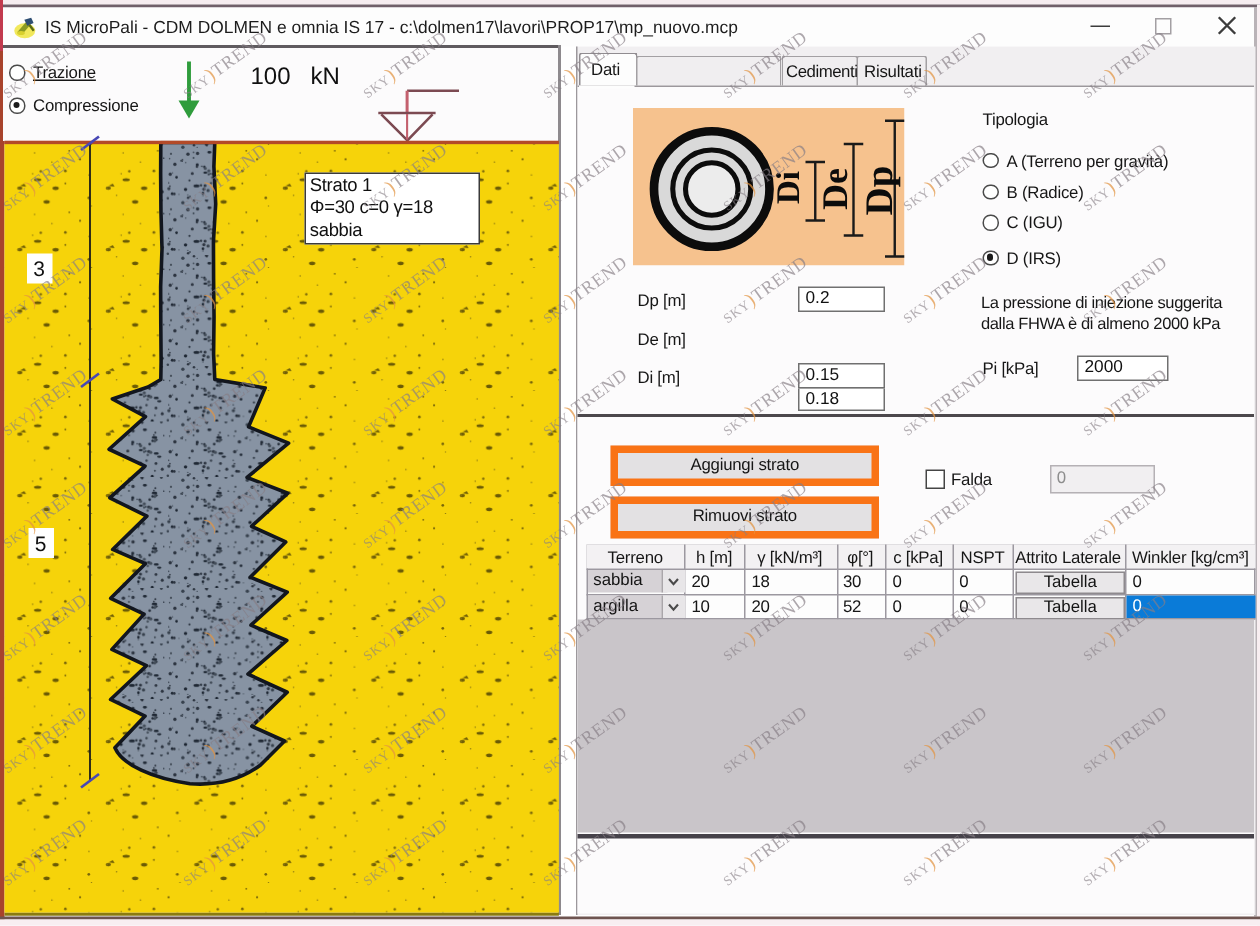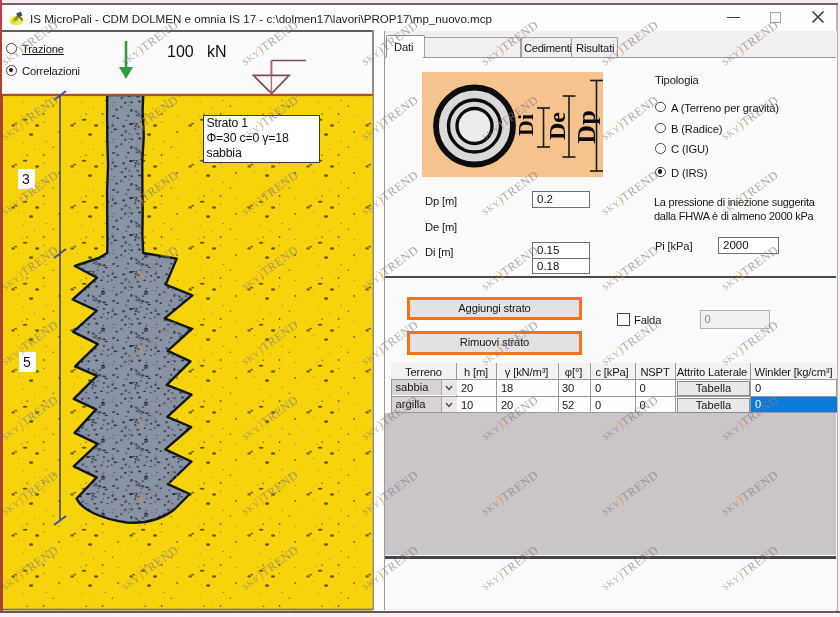--- a/index.html
+++ b/index.html
@@ -7,21 +7,21 @@
 #win{position:absolute;left:0;top:0;width:840px;height:617px;background:#fff;}
 .abs{position:absolute;}
 .t12{font-size:11.2px;color:#161616;line-height:14px;white-space:nowrap;letter-spacing:-0.15px;}
 .radio{position:absolute;width:8.5px;height:8.5px;border:1.4px solid #4a4a4a;border-radius:50%;background:#fff;}
 .radio.on::after{content:"";position:absolute;left:1.5px;top:1.5px;width:4.8px;height:4.8px;border-radius:50%;background:#1b1b1b;}
 .field{position:absolute;background:#fff;border:1px solid #707070;font-size:11.5px;color:#111;padding:1px 0 0 4px;white-space:nowrap;}
 .wm{position:absolute;width:70px;font-family:"Liberation Serif",serif;font-size:12px;font-weight:normal;letter-spacing:0.5px;color:rgba(134,126,132,0.68);mix-blend-mode:multiply;transform:rotate(-36deg);pointer-events:none;white-space:nowrap;}
 .wm i{font-style:normal;font-size:9px;color:rgba(134,126,132,0.62);}
 .wm b{font-weight:normal;color:rgba(226,148,66,0.72);font-size:13px;}
 #wmc{position:absolute;left:0;top:0;width:840px;height:617px;overflow:hidden;z-index:50;pointer-events:none;}
-.btn{position:absolute;background:#e3e1e3;border:3px solid #f97316;font-size:11.2px;letter-spacing:-0.15px;color:#161616;text-align:center;}
+.btn{position:absolute;background:#e3e1e3;border:5px solid #f97316;font-size:11.2px;letter-spacing:-0.15px;color:#161616;text-align:center;}
 </style>
 </head>
 <body>
 <div id="win">
 
 <div class="abs" style="left:0;top:0;width:840px;height:3px;background:#f6edf0;"></div>
 <div class="abs" style="left:0;top:3px;width:840px;height:1.8px;background:#70606a;"></div>
 <div class="abs" style="left:0;top:0;width:2px;height:34px;background:#c23a4e;"></div>
 <div class="abs" style="left:0;top:34px;width:2.5px;height:579px;background:#a8432c;"></div>
 <div class="abs" style="left:836px;top:5px;width:1.5px;height:606px;background:#b9b3b7;"></div>
@@ -44,21 +44,21 @@
       <path d="M1.5 1.5 L12.5 12.5 M12.5 1.5 L1.5 12.5" stroke="#3c3c3c" stroke-width="1.6"></path>
     </svg>
 
 <div class="abs" style="left:2px;top:30px;width:371.4px;height:1.6px;background:#5f5b5f;"></div>
 <div class="abs" style="left:372.2px;top:30px;width:1.4px;height:580px;background:#8e8a8e;"></div>
 <div class="abs" style="left:2px;top:31.6px;width:370.2px;height:62.4px;background:#fcfbfc;"></div>
 
 <div class="radio" style="left:6px;top:43px;"></div>
 <div class="t12 abs" style="left:22px;top:42px;text-decoration:underline;">Trazione</div>
 <div class="radio on" style="left:6px;top:65px;"></div>
-<div class="t12 abs" style="left:22px;top:64px;">Correlazioni</div>
+<div class="t12 abs" style="left:22px;top:64px;">Compressione</div>
 
 <svg class="abs" style="left:2.5px;top:30px;" width="369" height="66" viewBox="0 0 369 66">
 <line x1="123" y1="11" x2="123" y2="40" stroke="#2f9c3c" stroke-width="2.6"></line>
 <path d="M116 37 L130 37 L123 49 Z" fill="#2f9c3c"></path>
 <path d="M268.4 30.5 L303 30.5" stroke="#7c4a52" stroke-width="1.7"></path>
 <path d="M268.4 30.5 L268.4 45.3" stroke="#c4606e" stroke-width="2"></path>
 <path d="M249.2 45.3 L287.4 45.3" stroke="#7c4a52" stroke-width="1.7"></path>
 <path d="M251.2 46.2 L268.6 63.6 L285.4 46.2" stroke="#7c4a52" stroke-width="1.7" fill="none"></path>
 <path d="M268.4 46 L268.4 63" stroke="#c4606e" stroke-width="1.4"></path>
 </svg>

